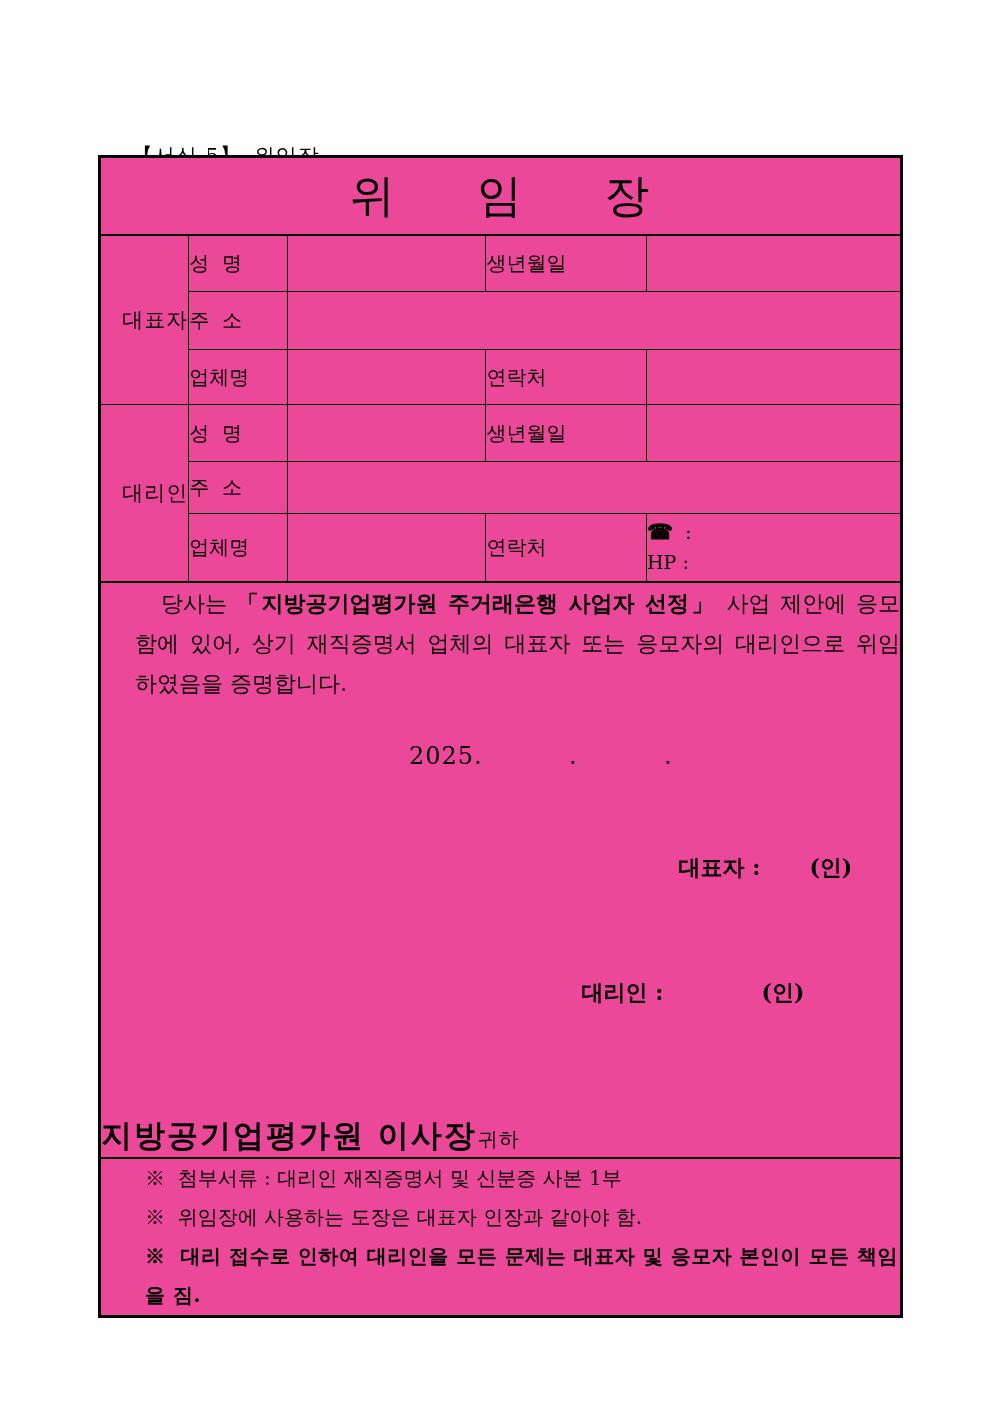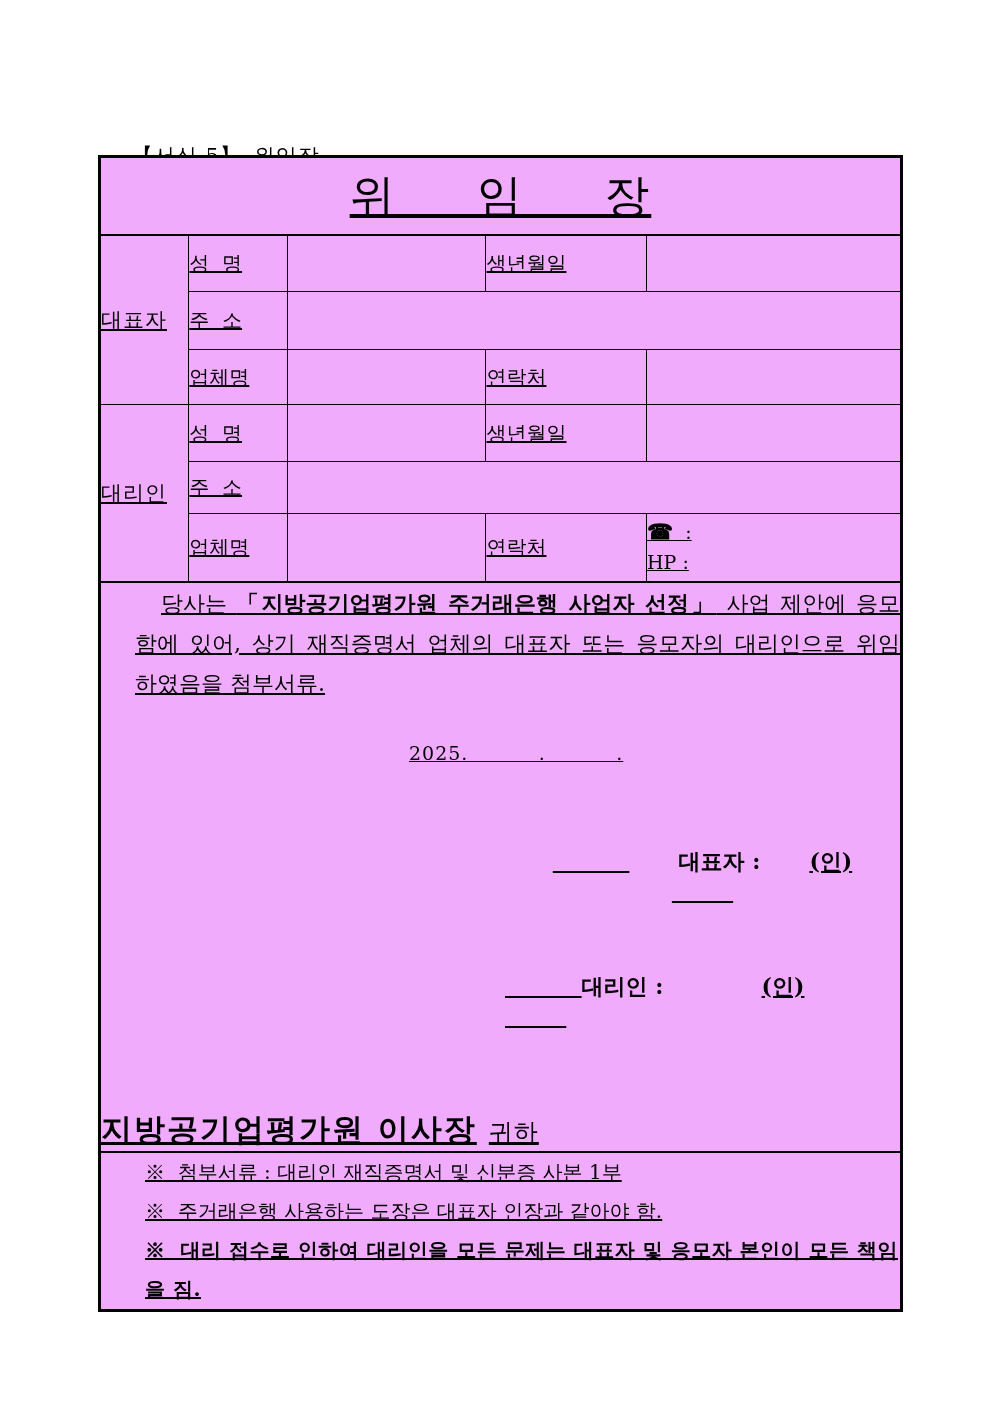--- a/index.html
+++ b/index.html
@@ -28,22 +28,21 @@
 
   
   table.form {
     position: absolute;
     left: 98px;
     top: 155px;
     width: 805px;
     border-collapse: collapse;
     table-layout: fixed;
     border: 3px solid #000000;
-    background: #f0abfc;
-    text-decoration: underline;
+    background: #ec4899;
   }
   table.form th, table.form td {
     border: 1px solid #000000;
     padding: 0;
     font-weight: normal;
     vertical-align: middle;
   }
 
   .title-cell {
     height: 78px;
@@ -52,21 +51,21 @@
     font-family: "DejaVu Sans", "Liberation Sans", sans-serif;
     font-weight: 700;
     font-size: 45px;
     word-spacing: 64px;
     letter-spacing: 2px;
   }
 
   .group-cell {
     font-weight: 700;
     font-size: 21px;
-    text-align: left;
+    text-align: right;
     letter-spacing: 1px;
   }
   .flabel {
     font-size: 20px;
     text-align: left;
     white-space: pre;
   }
   tr.r-name  { height: 57px; }
   tr.r-addr  { height: 58px; }
   tr.r-comp  { height: 55px; }
@@ -90,21 +89,21 @@
     padding: 40px 10px 24px 10px;
   }
   .para { font-size: 22px; line-height: 40px; margin-left: 34px; }
   .para .jline { text-align: justify; text-align-last: justify; }
   .para .indent { padding-left: 26px; }
   .emph { font-weight: 700; }
 
   .date-line {
     margin-top: 38px;
     padding-left: 308px;
-    font-size: 19px;
+    font-size: 24px;
     letter-spacing: 1px;
     white-space: pre;
   }
   .sig-row {
     padding-left: 404px;
     font-size: 22px;
     font-weight: 700;
     line-height: 30px;
     white-space: pre;
   }
@@ -113,24 +112,24 @@
   .sig-label { display: inline-block; width: 180px; }
 
   .recipient {
     margin-top: 78px;
     font-size: 31px;
     font-weight: 700;
     letter-spacing: 2px;
     white-space: pre;
   }
   .recipient .honorific {
-    font-size: 24px;
+    font-size: 20px;
     font-weight: 400;
     letter-spacing: 1px;
-    margin-left: 12px;
+    margin-left: 1px;
   }
 
   
   .notes-cell {
     height: 153px;
     border-top: 2px solid #000000 !important;
     vertical-align: top;
     padding: 16px 12px;
     font-size: 20px;
   }
@@ -208,40 +207,40 @@
         <div class="tel-line"><span class="tel">☎</span><span>  :</span></div>
         <div class="hp-line">HP :</div>
       </td>
     </tr>
 
     <tr>
       <td class="body-cell" colspan="5">
         <div class="para">
           <div class="jline indent"><span>당사는 </span><span class="emph">「지방공기업평가원 주거래은행 사업자 선정」</span><span> 사업 제안에 응모</span></div>
           <div class="jline">함에 있어, 상기 재직증명서 업체의 대표자 또는 응모자의 대리인으로 위임</div>
-          <div>하였음을 첨부서류.</div>
+          <div>하였음을 증명합니다.</div>
         </div>
 
         <div class="date-line">2025.          .          .</div>
 
         <div class="sig-row first">
           <span class="sig-label">대표자 :</span><span>(인)</span>
         </div>
         <div class="sig-row second">
           <span class="sig-label">대리인 :</span><span>(인)</span>
         </div>
 
         <div class="recipient"><span>지방공기업평가원 이사장</span><span class="honorific">귀하</span></div>
       </td>
     </tr>
 
     <tr>
       <td class="notes-cell" colspan="5">
         <div class="note">※  첨부서류 : 대리인 재직증명서 및 신분증 사본 1부</div>
-        <div class="note">※  주거래은행 사용하는 도장은 대표자 인장과 같아야 함.</div>
+        <div class="note">※  위임장에 사용하는 도장은 대표자 인장과 같아야 함.</div>
         <div class="note note-bold">※  대리 접수로 인하여 대리인을 모든 문제는 대표자 및 응모자 본인이 모든 책임을 짐.</div>
       </td>
     </tr>
   </tbody>
     </table>
 
 
 </div>
 
 </body></html>

